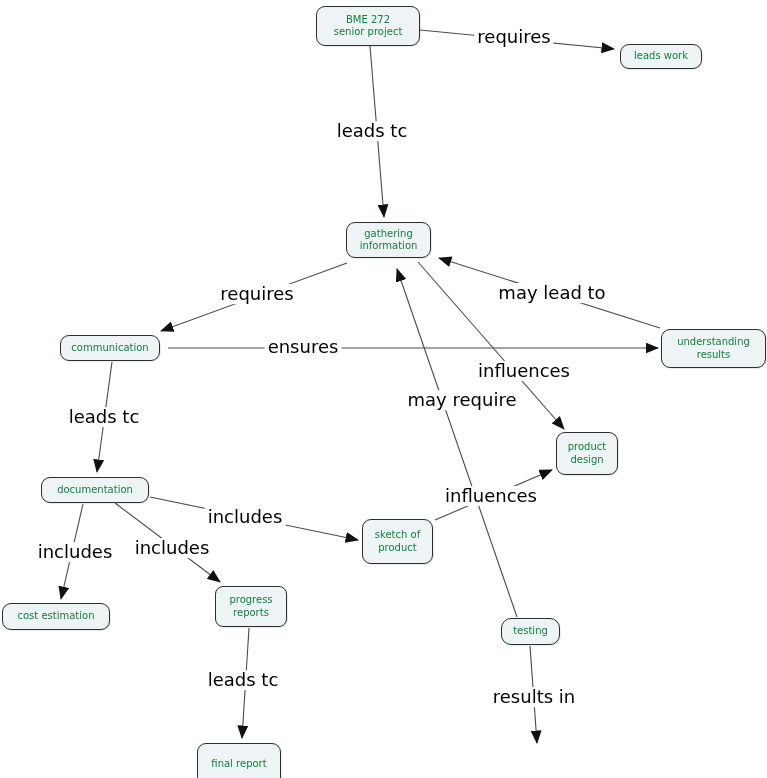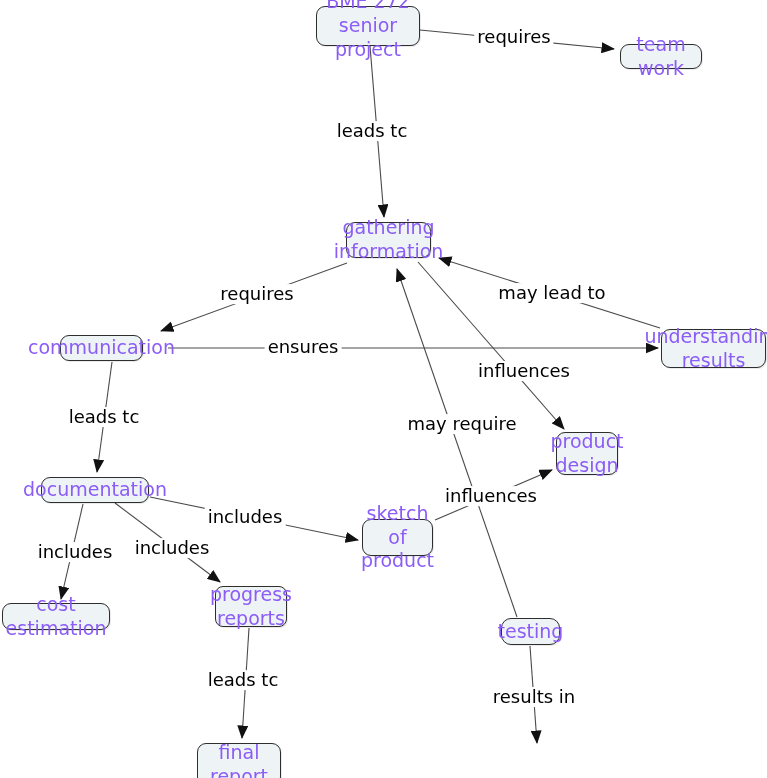--- a/index.html
+++ b/index.html
@@ -29,22 +29,22 @@
   }
   .node {
     position: absolute;
     box-sizing: border-box;
     display: flex;
     align-items: center;
     justify-content: center;
     background: #eef3f6;
     border: 1.4px solid #2e2e2e;
     border-radius: 9px;
-    color: #8b5cf6;
-    font-size: 19px;
+    color: #15803d;
+    font-size: 10px;
     line-height: 1.25;
     text-align: center;
     white-space: pre-line;
     box-shadow: 1px 1px 0 rgba(0,0,0,0.08);
   }
   .edge-label {
     position: absolute;
     transform: translate(-50%, -50%);
     background: #ffffff;
     color: #000000;
@@ -81,40 +81,40 @@
     <line class="edge-line" x1="530" y1="646" x2="537" y2="743" marker-end="url(#arrow)"></line>
   </svg>
 
   <div class="edge-label" style="left:514px; top:37px;">requires</div>
   <div class="edge-label" style="left:372px; top:131px;">leads tc</div>
   <div class="edge-label" style="left:257px; top:294px;">requires</div>
   <div class="edge-label" style="left:552px; top:293px;">may lead to</div>
   <div class="edge-label" style="left:303px; top:347px;">ensures</div>
   <div class="edge-label" style="left:104px; top:417px;">leads tc</div>
   <div class="edge-label" style="left:524px; top:371px;">influences</div>
-  <div class="edge-label" style="left:462px; top:424px;">may require</div>
+  <div class="edge-label" style="left:462px; top:400px;">may require</div>
   <div class="edge-label" style="left:245px; top:517px;">includes</div>
   <div class="edge-label" style="left:491px; top:496px;">influences</div>
   <div class="edge-label" style="left:75px;  top:552px;">includes</div>
   <div class="edge-label" style="left:172px; top:548px;">includes</div>
   <div class="edge-label" style="left:243px; top:680px;">leads tc</div>
   <div class="edge-label" style="left:534px; top:697px;">results in</div>
 
   <div class="node" style="left:316px; top:6px;   width:104px; height:40px;">BME 272
 senior project</div>
-  <div class="node" style="left:620px; top:44px;  width:82px;  height:25px;">team work</div>
+  <div class="node" style="left:620px; top:44px;  width:82px;  height:25px;">leads work</div>
   <div class="node" style="left:346px; top:222px; width:85px;  height:36px;">gathering
 information</div>
-  <div class="node" style="left:60px;  top:335px; width:83px; height:26px;">communication</div>
+  <div class="node" style="left:60px;  top:335px; width:100px; height:26px;">communication</div>
   <div class="node" style="left:661px; top:329px; width:105px; height:39px;">understanding
 results</div>
   <div class="node" style="left:41px;  top:477px; width:108px; height:26px;">documentation</div>
   <div class="node" style="left:556px; top:432px; width:62px;  height:43px;">product
 design</div>
-  <div class="node" style="left:362px; top:519px; width:71px;  height:37px;">sketch of
+  <div class="node" style="left:362px; top:519px; width:71px;  height:45px;">sketch of
 product</div>
   <div class="node" style="left:2px;   top:603px; width:108px; height:27px;">cost estimation</div>
   <div class="node" style="left:215px; top:586px; width:72px;  height:41px;border-radius:8px;">progress
 reports</div>
   <div class="node" style="left:501px; top:618px; width:59px;  height:27px;border-radius:10px;">testing</div>
   <div class="node" style="left:197px; top:743px; width:84px;  height:43px;">final report</div>
 
 </div>
 
 </body></html>

